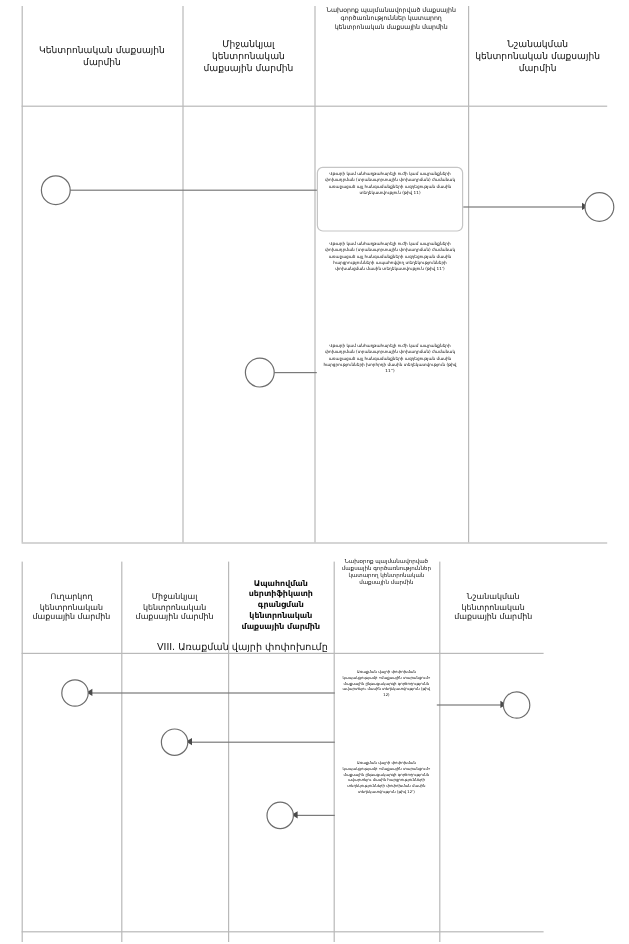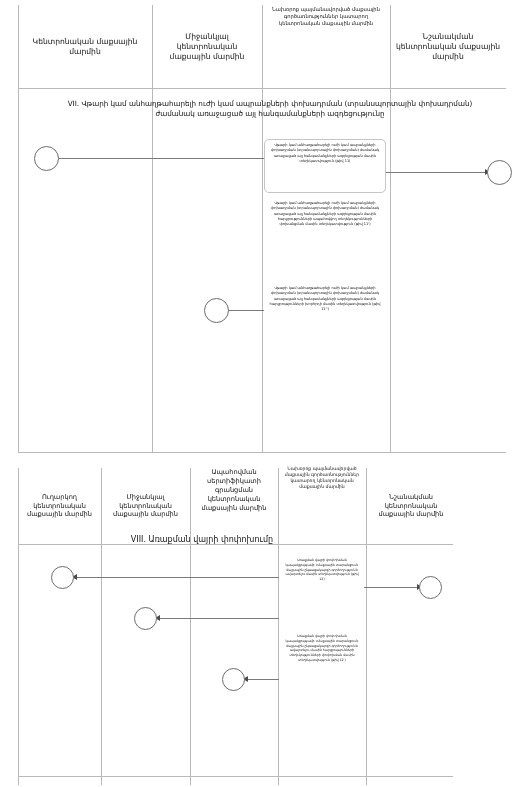--- a/index.html
+++ b/index.html
@@ -123,21 +123,20 @@
     <div class="lane-header hdr7" style="left:152px; top:8px; width:110px; height:78px;">
       <span>Միջանկյալ կենտրոնական մաքսային մարմին</span>
     </div>
     <div class="lane-header hdr7 small" style="left:262px; top:6px; width:128px; height:78px; align-items:flex-start;">
       <span>Նախօրոք պայմանավորված մաքսային գործառնություններ կատարող կենտրոնական մաքսային մարմին</span>
     </div>
     <div class="lane-header hdr7" style="left:390px; top:8px; width:116px; height:78px;">
       <span>Նշանակման կենտրոնական մաքսային մարմին</span>
     </div>
 
-    <div class="section-title" style="left:62px; top:99px; width:416px;">VII. Վթարի կամ անհաղթահարելի ուժի կամ ապրանքների փոխադրման (տրանսպորտային փոխադրման) ժամանակ առաջացած այլ հանգամանքների ազդեցությունը</div>
 
     <div class="arrow" style="left:47px; top:158px; width:218px;"></div>
     <div class="arrow-head left" style="left:46px; top:155px;"></div>
 
     <div class="arrow" style="left:386px; top:172px; width:103px;"></div>
     <div class="arrow-head right" style="left:485px; top:169px;"></div>
 
     <div class="arrow" style="left:217px; top:310px; width:48px;"></div>
     <div class="arrow-head left" style="left:216px; top:307px;"></div>
 
@@ -160,21 +159,21 @@
 
     <div class="hline" style="left:18px; top:78px; width:435px;"></div>
     <div class="hline" style="left:18px; top:310px; width:435px;"></div>
 
     <div class="lane-header hdr8" style="left:18px; top:4px; width:83px; height:72px;">
       <span>Ուղարկող կենտրոնական մաքսային մարմին</span>
     </div>
     <div class="lane-header hdr8" style="left:101px; top:4px; width:89px; height:72px;">
       <span>Միջանկյալ կենտրոնական մաքսային մարմին</span>
     </div>
-    <div class="lane-header hdr8" style="left:190px; top:2px; width:88px; height:72px; align-items:flex-start;">
+    <div class="lane-header hdr8" style="left:190px; top:16px; width:88px; height:72px; align-items:flex-start;font-weight:bold;">
       <span>Ապահովման սերտիֆիկատի գրանցման կենտրոնական մաքսային մարմին</span>
     </div>
     <div class="lane-header hdr8 tiny" style="left:278px; top:0px; width:88px; height:72px; align-items:flex-start;">
       <span>Նախօրոք պայմանավորված մաքսային գործառնություններ կատարող կենտրոնական մաքսային մարմին</span>
     </div>
     <div class="lane-header hdr8" style="left:366px; top:4px; width:90px; height:72px;">
       <span>Նշանակման կենտրոնական մաքսային մարմին</span>
     </div>
 
     <div class="section-title" style="left:96px; top:68px; width:212px; font-size:8px;">VIII. Առաքման վայրի փոփոխումը</div>

